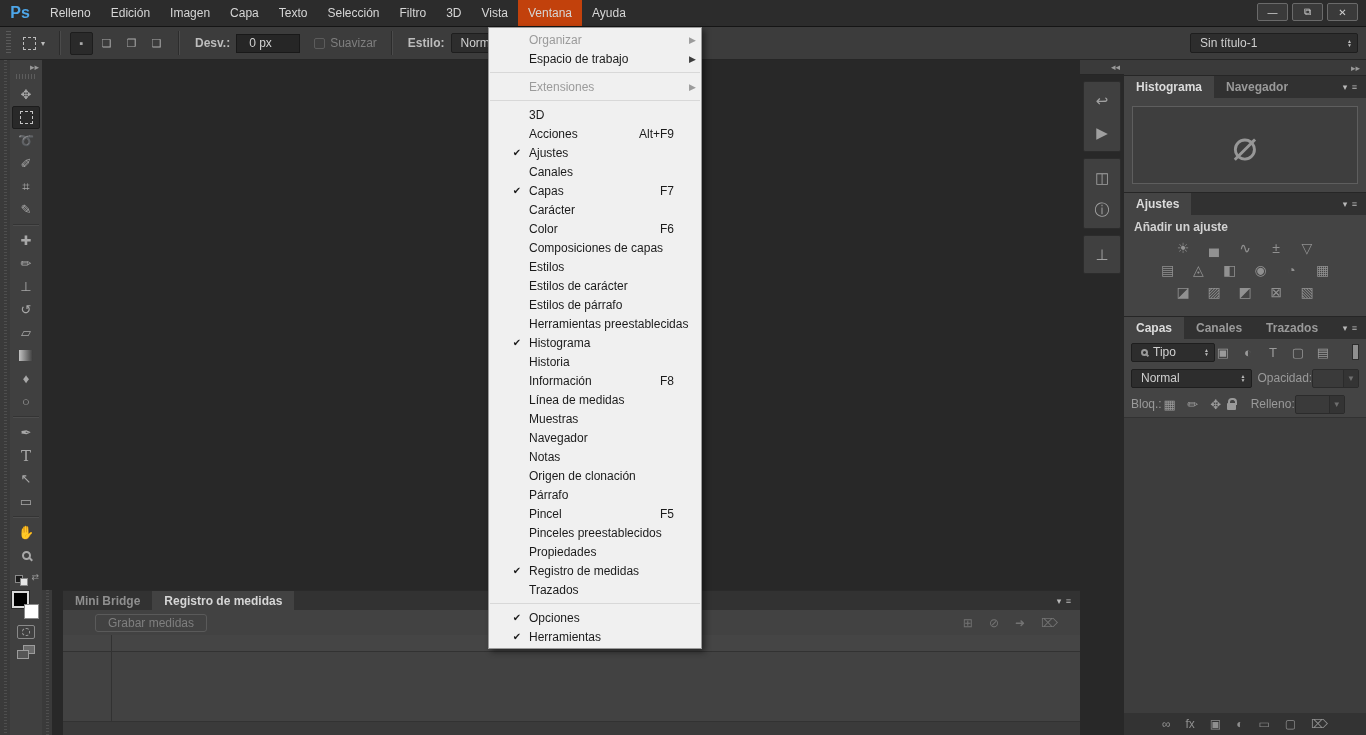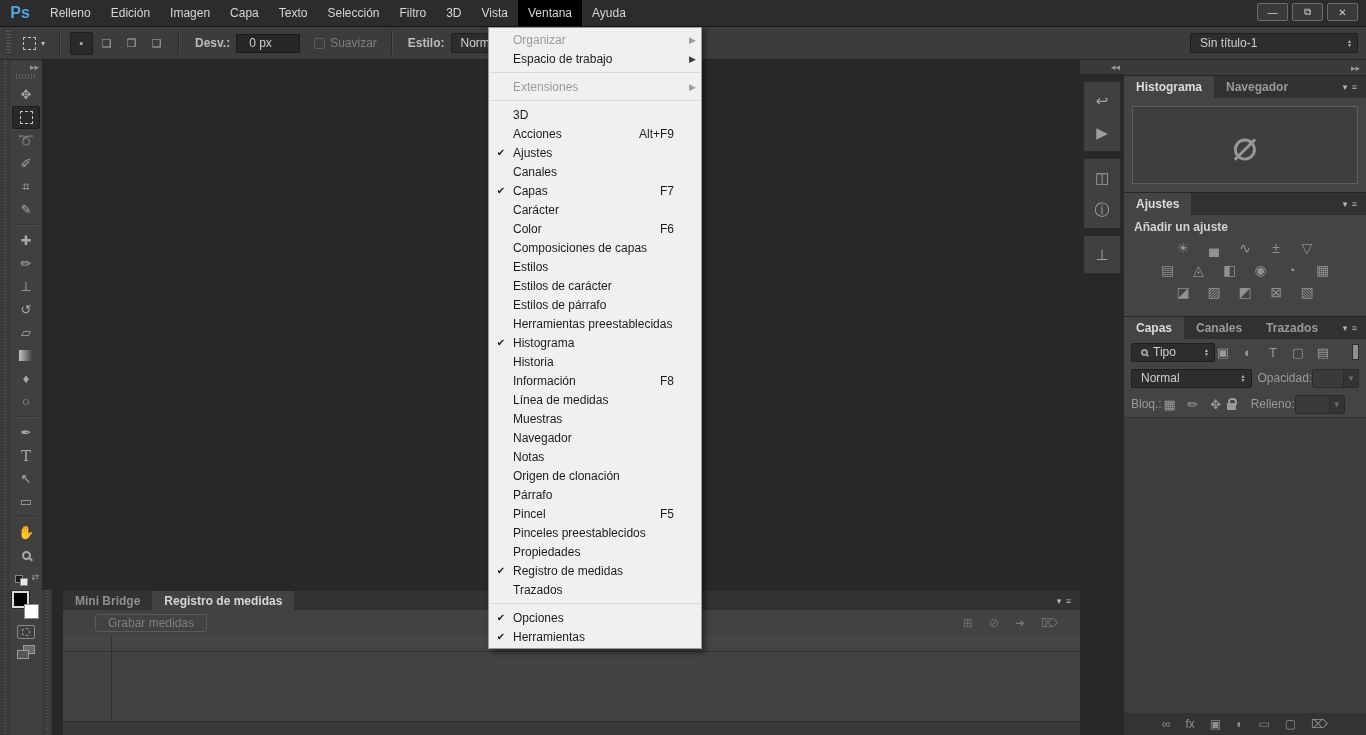--- a/index.html
+++ b/index.html
@@ -11,21 +11,21 @@
     -webkit-font-smoothing:antialiased;
   }
   .app { width:1366px; height:735px; display:flex; flex-direction:column; position:relative; }
 
   
   .titlebar { height:27px; background:#2c2c2c; border-bottom:1px solid #151515; display:flex; align-items:stretch; flex:none; }
   .ps-logo { width:40px; display:flex; align-items:center; justify-content:center;
     color:#4da6e8; font-weight:bold; font-size:16px; }
   .menus { display:flex; align-items:stretch; }
   .menu-top { display:flex; align-items:center; padding:0 10px; color:#d6d6d6; cursor:default; }
-  .menu-top.active { background:#000000; }
+  .menu-top.active { background:#c2410c; }
   .win-controls { margin-left:auto; display:flex; gap:4px; align-items:flex-start; padding:3px 8px 0 0; }
   .wc { width:31px; height:18px; border:1px solid #6a6a6a; border-radius:2px; background:#3a3a3a;
         display:flex; align-items:center; justify-content:center; font-size:10px; color:#d0d0d0; }
 
   
   .optionsbar { height:33px; background:#3c3c3c; border-bottom:1px solid #262626; display:flex; align-items:center; flex:none; padding-left:2px; }
   .grip-v { width:7px; height:24px; margin:0 3px;
     background-image:repeating-linear-gradient(#5a5a5a 0 1px, transparent 1px 3px); background-size:5px 100%; background-repeat:no-repeat; background-position:center; }
   .tool-preset { display:flex; align-items:center; gap:5px; padding:0 8px; }
   .mini-marquee { width:13px; height:13px; border:1px dashed #bdbdbd; }
@@ -142,21 +142,21 @@
   .lockx::before { content:""; position:absolute; top:-5px; left:1px; width:5px; height:5px;
     border:2px solid #9a9a9a; border-bottom:none; border-radius:4px 4px 0 0; }
   .layers-list { flex:1; background:#3d3d3d; border-top:1px solid #323232; }
   .layers-bottom { height:22px; background:#333333; display:flex; align-items:center; justify-content:center;
     gap:15px; color:#8f8f8f; font-size:12px; flex:none; }
 
   
   .menu-pop { position:absolute; left:488px; top:27px; width:214px; background:#f0f0f0;
     border:1px solid #9a9a9a; box-shadow:3px 3px 6px rgba(0,0,0,0.45); padding:2px 0; z-index:50;
     color:#1b1b1b; }
-  .mi { height:19px; display:flex; align-items:center; padding-right:5px; }
+  .mi { height:19px; display:flex; align-items:center; padding-right:5px;padding-left:16px; }
   .mi .check { width:24px; text-align:center; font-size:10px; flex:none; visibility:hidden; }
   .mi.checked .check { visibility:visible; }
   .mi .check::before { content:"✔"; }
   .mi .label { flex:1; white-space:nowrap; }
   .mi .shortcut { padding-right:12px; }
   .mi .arrow { width:10px; font-size:9px; color:#3c3c3c; visibility:hidden; text-align:right; }
   .mi.t-submenu .arrow { visibility:visible; }
   .mi.disabled { color:#9b9b9b; }
   .mi.disabled .arrow { color:#9b9b9b; }
   .mi.t-separator { height:0; border-top:1px solid #d8d8d8; margin:4px 1px; padding:0; }

